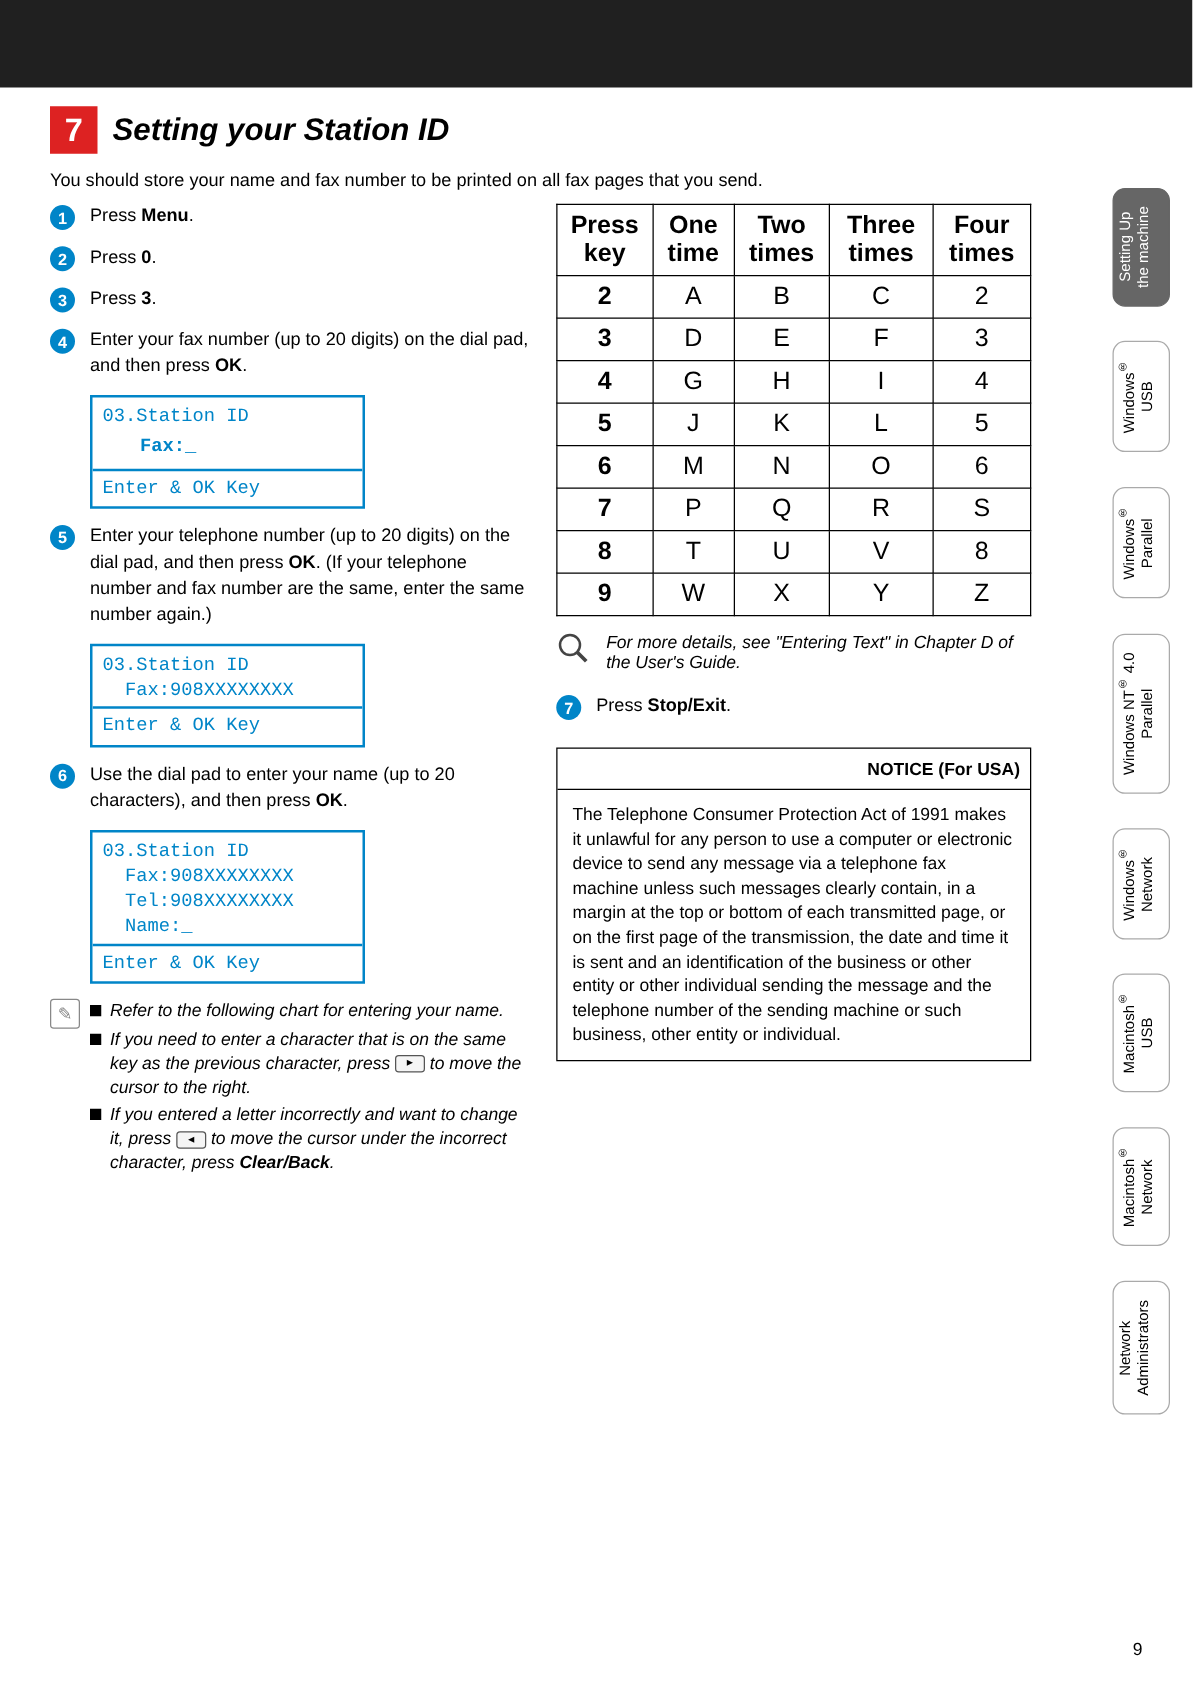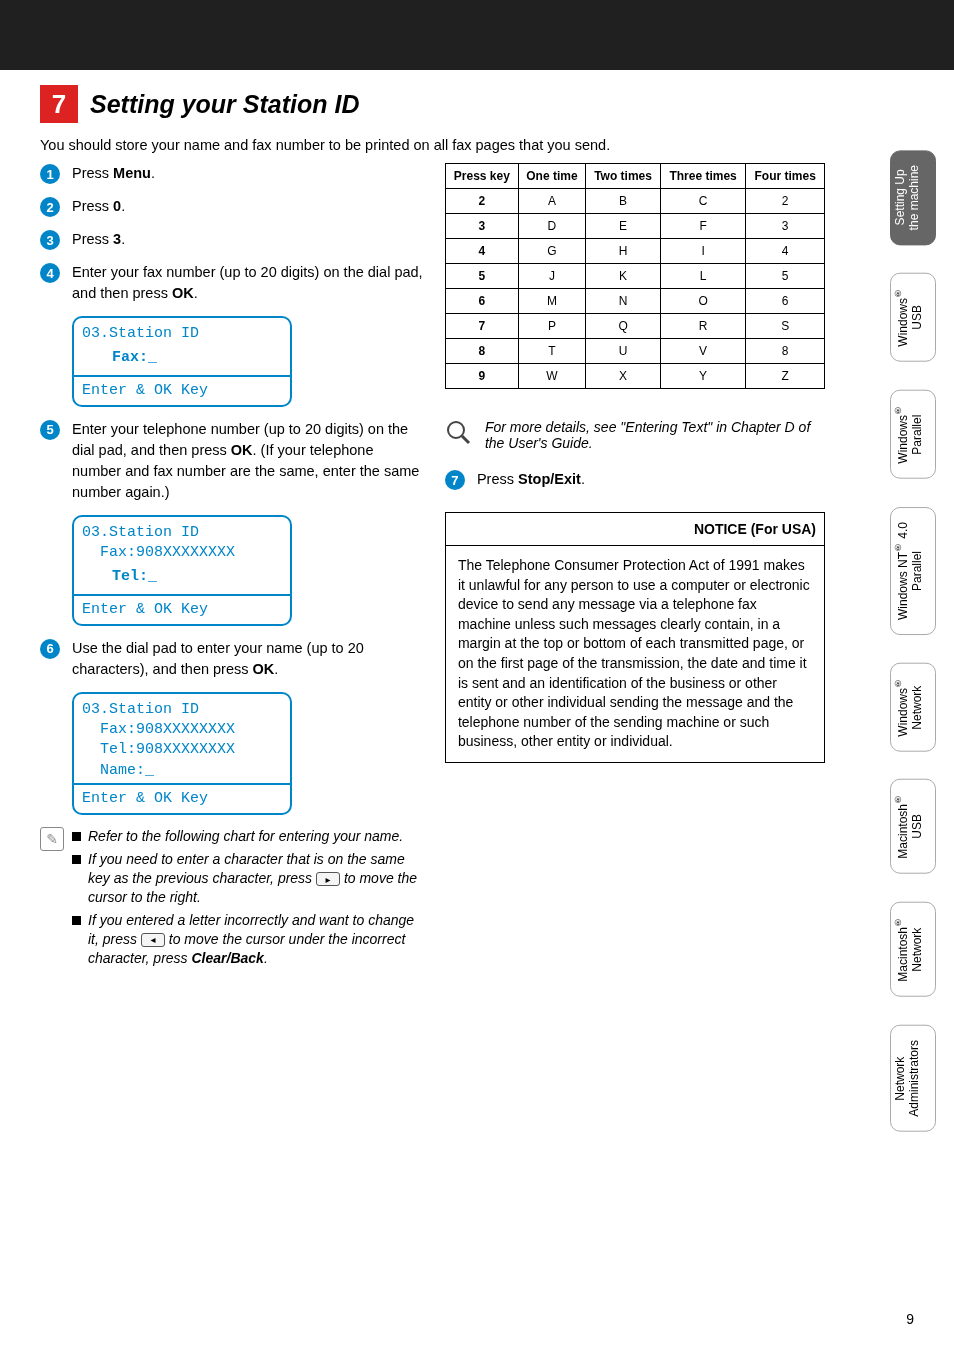--- a/index.html
+++ b/index.html
@@ -63,21 +63,21 @@
     font-weight: bold;
     display: flex;
     align-items: center;
     justify-content: center;
     flex: none;
     margin-top: 1px;
   }
   .step-body { flex: 1; line-height: 1.45; }
   .lcd {
     border: 2px solid #0085c8;
-    border-radius: 10px;
+    border-radius: 0;
     width: 220px;
     margin: 8px 0 12px 32px;
     font-family: "OCR A Std", "Courier New", monospace;
     color: #0085c8;
     font-size: 15px;
     overflow: hidden;
   }
   .lcd-top { padding: 6px 8px 2px 8px; min-height: 22px; }
   .lcd-mid { padding: 2px 8px 6px 20px; min-height: 24px; font-weight: bold; }
   .lcd-bot { border-top: 2px solid #0085c8; padding: 4px 8px; }
@@ -104,22 +104,22 @@
     border-radius: 3px;
     width: 24px; height: 14px;
     align-items: center; justify-content: center;
     font-style: normal; font-size: 10px;
     vertical-align: middle;
     background: #f5f5f5;
   }
   table.char {
     border-collapse: collapse;
     width: 100%;
-    margin-bottom: 30px;
-    font-size: 12px;
+    margin-bottom: 12px;
+    font-size: 20px;
   }
   table.char th, table.char td {
     border: 1px solid #000;
     padding: 5px 4px;
     text-align: center;
   }
   .info-row {
     display: flex;
     gap: 14px;
     align-items: flex-start;
@@ -219,23 +219,20 @@
 
       <div class="step">
         <div class="step-num">5</div>
         <div class="step-body">Enter your telephone number (up to 20 digits) on the dial pad, and then press <b>OK</b>. (If your telephone number and fax number are the same, enter the same number again.)</div>
       </div>
 
       <div class="lcd">
         <div class="lcd-top">
           <div class="lcd-row">03.Station ID</div>
           <div class="lcd-row">  Fax:908XXXXXXXX</div>
-        </div>
-        <div class="lcd-mid">
-          <div class="lcd-row">  Tel:_</div>
         </div>
         <div class="lcd-bot">
           <div class="lcd-row">Enter &amp; OK Key</div>
         </div>
       </div>
 
       <div class="step">
         <div class="step-num">6</div>
         <div class="step-body">Use the dial pad to enter your name (up to 20 characters), and then press <b>OK</b>.</div>
       </div>

